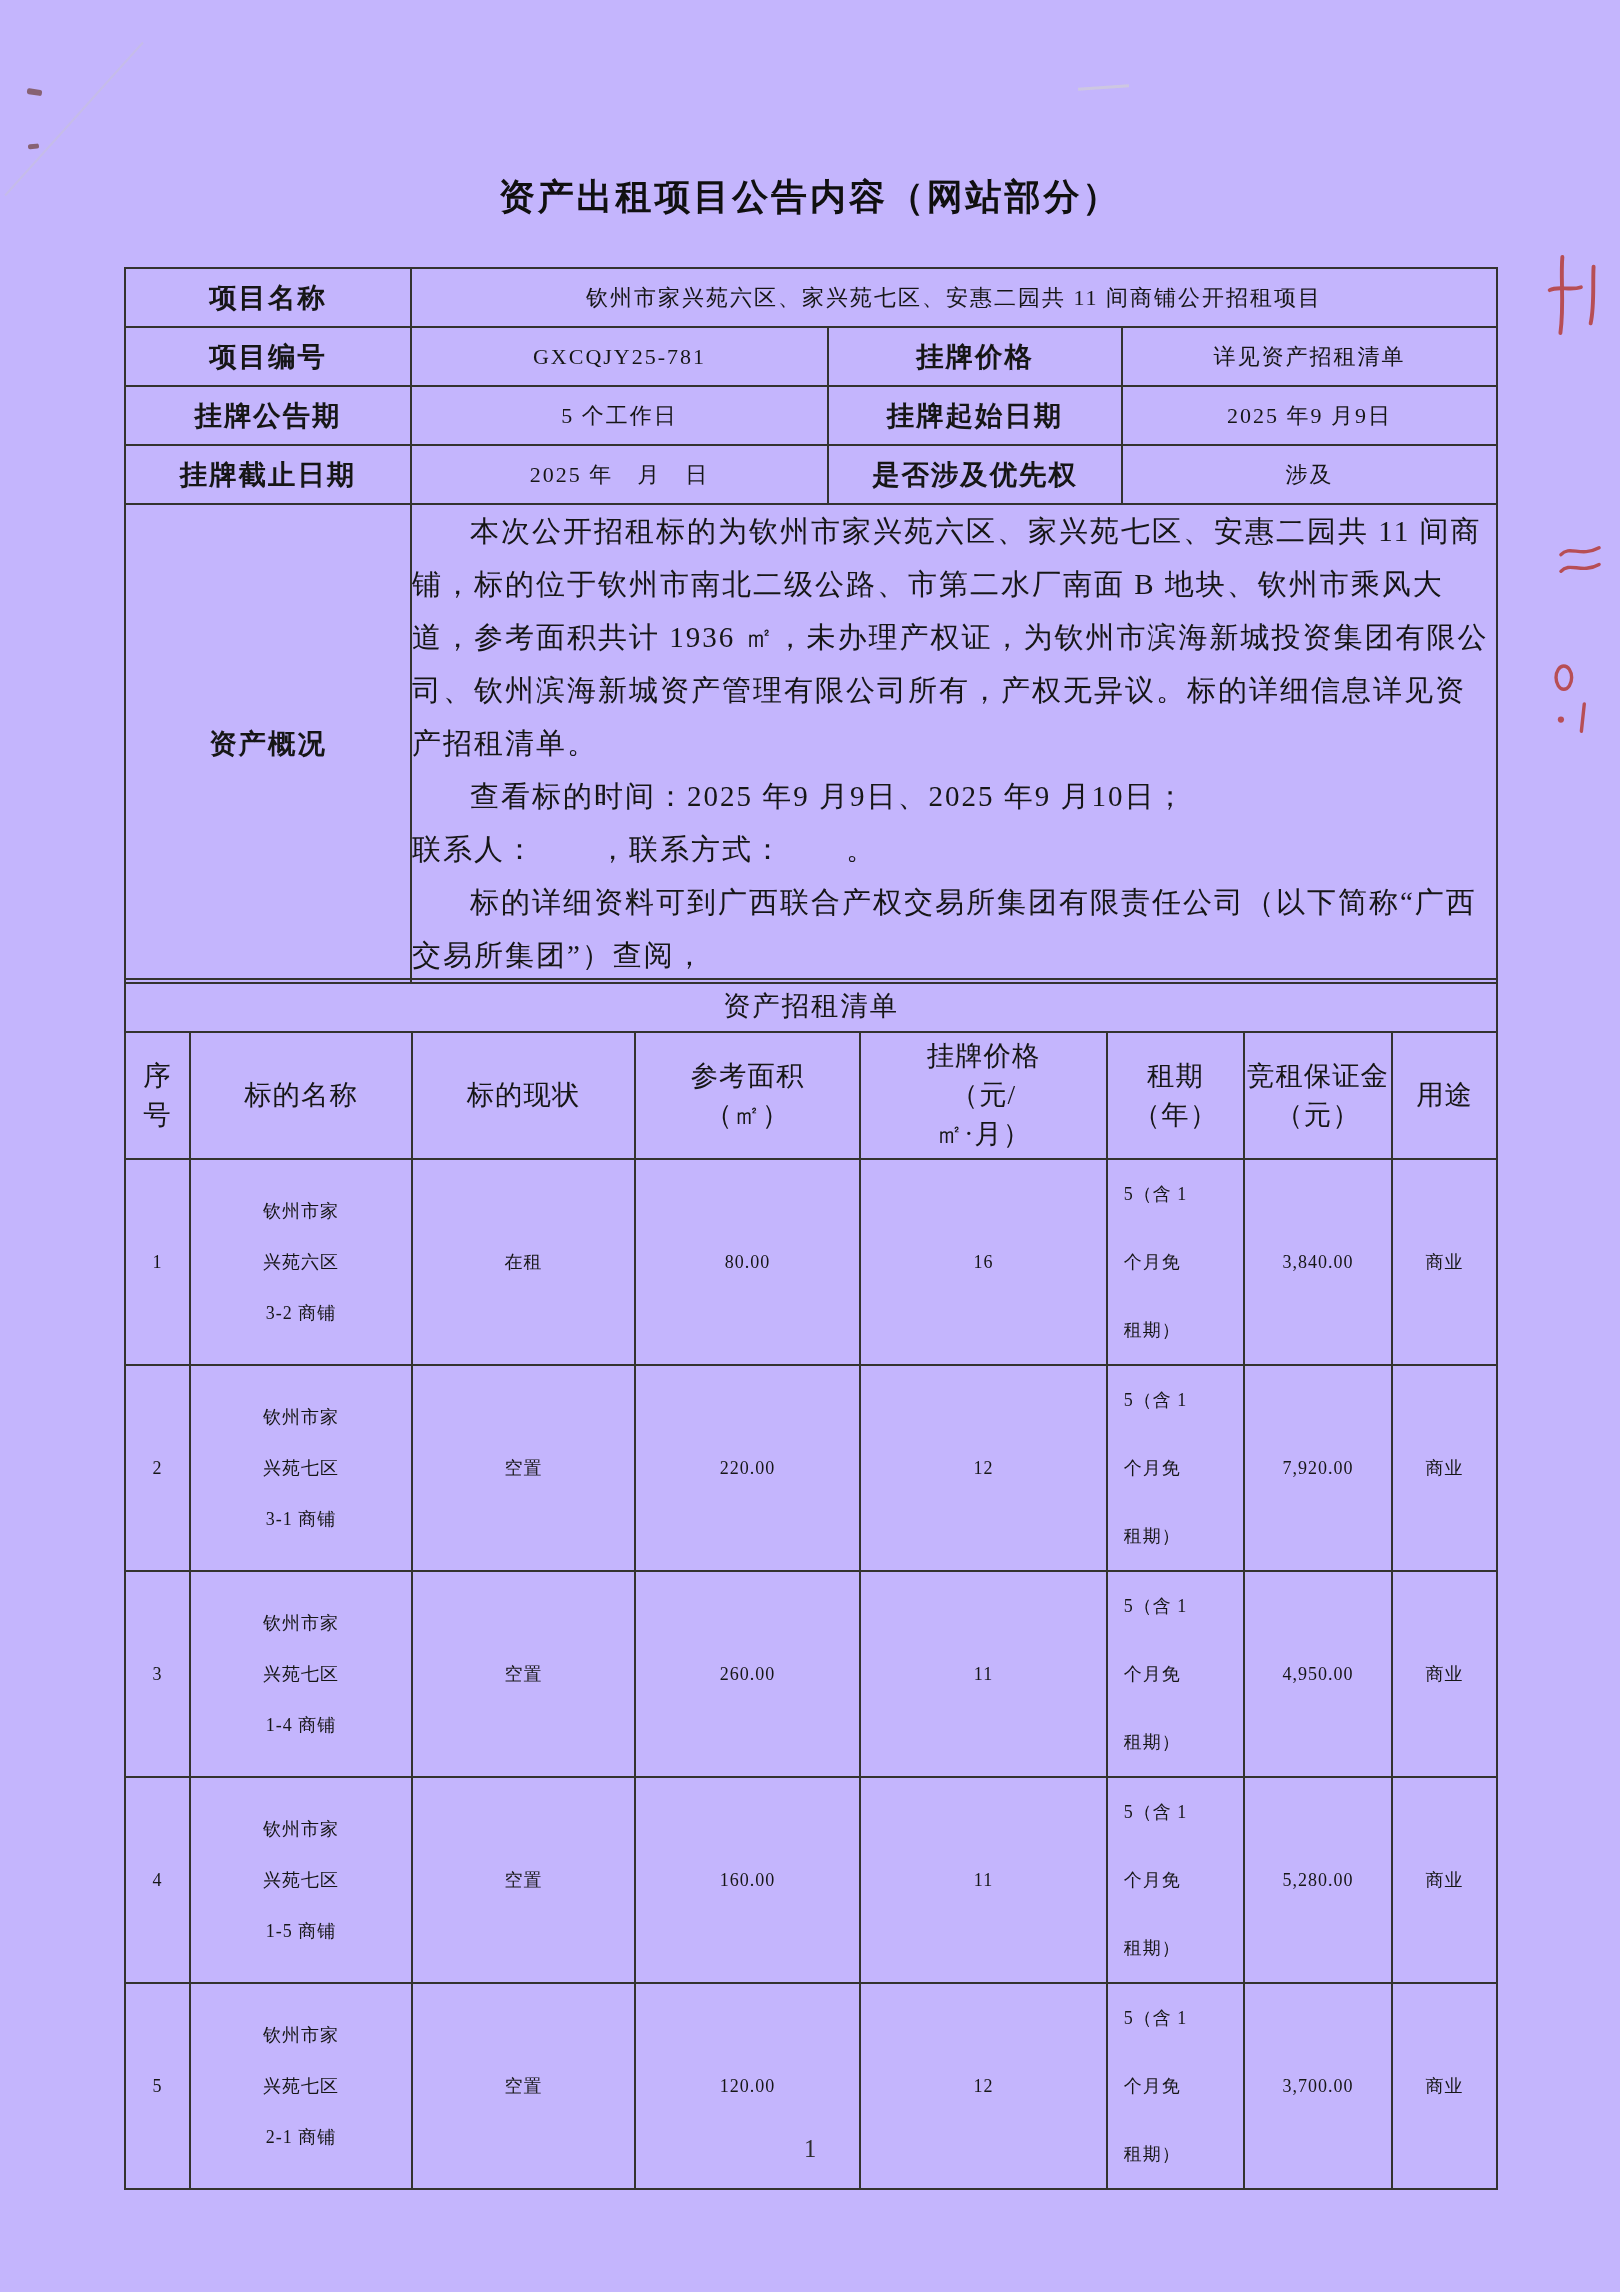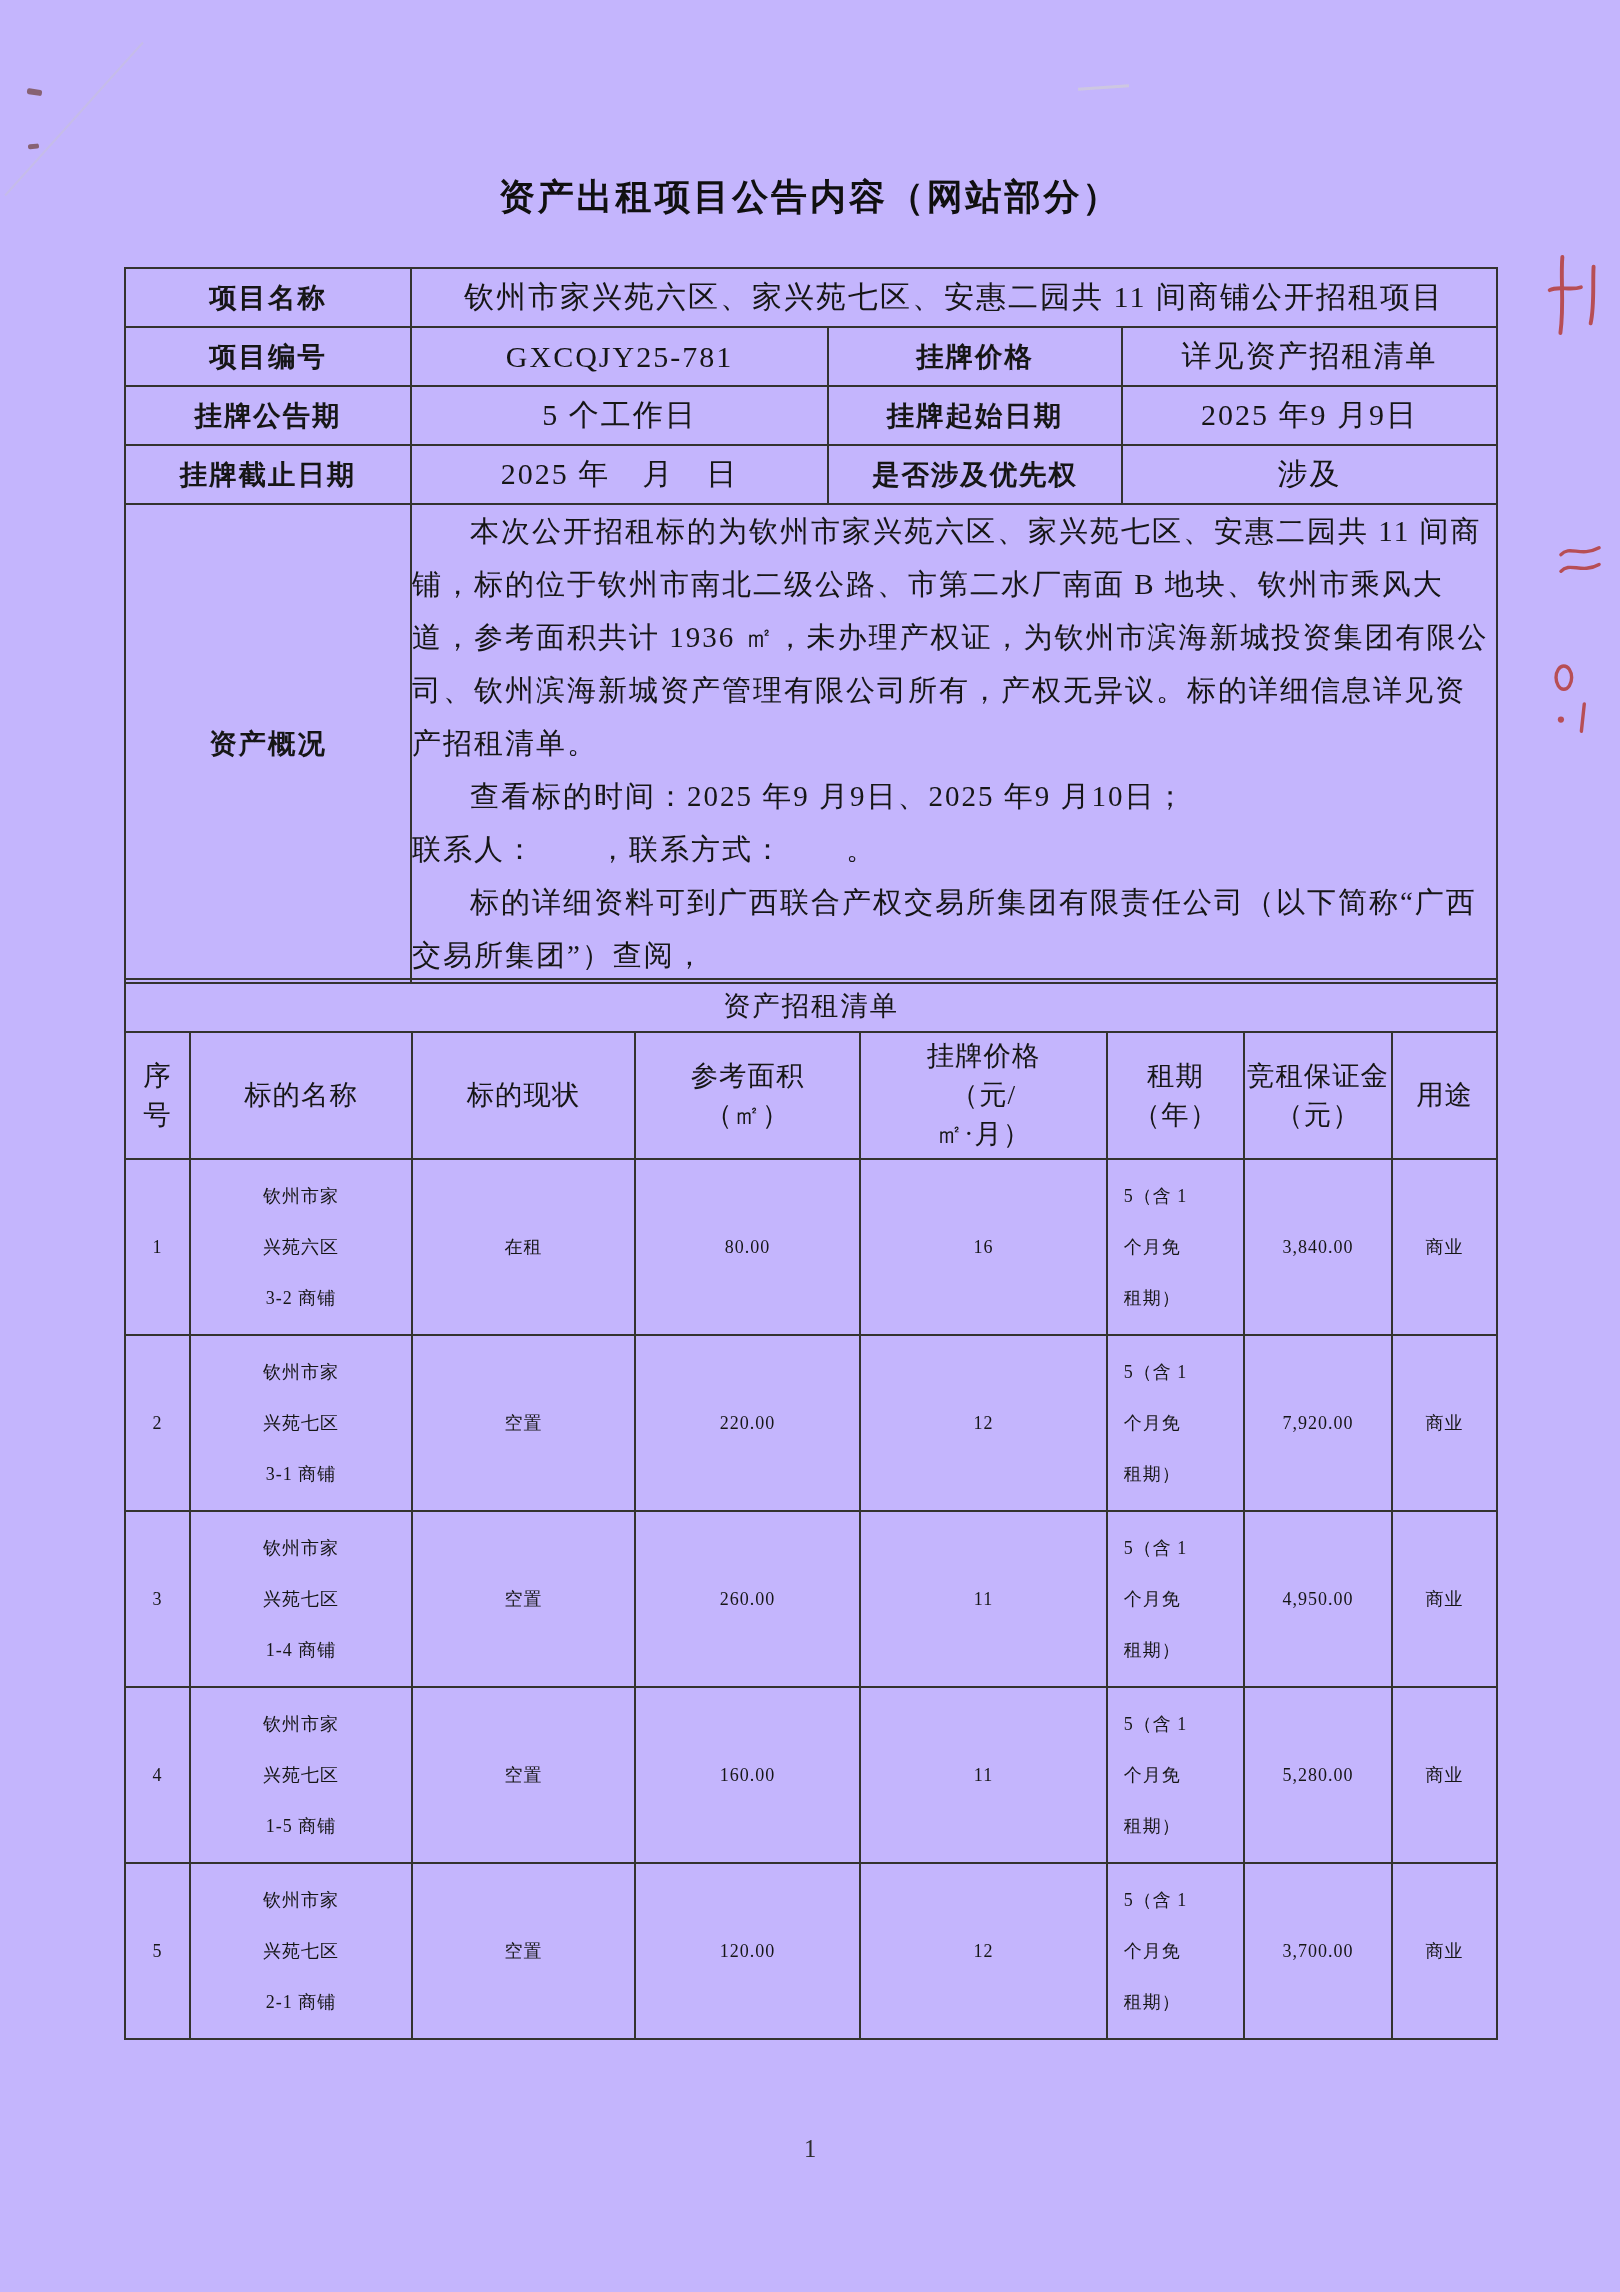--- a/index.html
+++ b/index.html
@@ -18,34 +18,34 @@
     border-collapse:collapse; table-layout:fixed;
   }
   .tbl td, .tbl th { border:2px solid #34332f; padding:0; vertical-align:middle; }
   .info { top:267px; }
   .list { top:978px; }
   .info tr.r { height:59px; }
   .lbl {
     font-family:"Liberation Sans","DejaVu Sans",sans-serif; font-weight:700;
     font-size:27.4px; text-align:center; letter-spacing:2px;
   }
-  .val { font-size:30px; text-align:center; letter-spacing:2px; }
+  .val { font-size:22px; text-align:center; letter-spacing:2px; }
   .overview-cell { padding:8.8px 25.5px 8.8px 27.4px; vertical-align:top;margin-top:20px; }
   .para { margin:0; font-size:29px; line-height:53px; letter-spacing:2px; text-align:left; }
   .indent { text-indent:2em; }
   .list-title { height:51px; font-size:27.4px; text-align:center; letter-spacing:2px; }
   .list th {
     height:125px; font-weight:400; font-size:27.4px; line-height:39px;
     text-align:center; letter-spacing:1px; white-space:pre-line;
   }
   .list td.d { height:174px; font-size:18px; text-align:center; letter-spacing:1px; }
   .pre { white-space:pre-line; }
   .c-no { font-size:25.5px; }
   .c-name { line-height:51px; }
-  .c-term { text-align:left !important; padding-left:15.7px !important; line-height:51px; }
+  .c-term { text-align:left !important; padding-left:15.7px !important; line-height:68px; }
   .page-num { position:absolute; top:2135px; left:0; width:100%; text-align:center; font-size:24.5px; color:#2c2c2c; }
   .mark { position:absolute; pointer-events:none; }
   .speck { position:absolute; background:#6e3f38; opacity:.7; border-radius:2px; }
   .streak { position:absolute; left:-29px; top:118px; width:206px; height:2px;
     background:#c9c9c4; transform:rotate(-48deg); opacity:.35; }
   .dash-faint { position:absolute; left:1078px; top:86px; width:51px; height:2.9px;
     background:#d4d4cf; transform:rotate(-4deg); opacity:.6; }
 </style>
 </head>
 <body>

